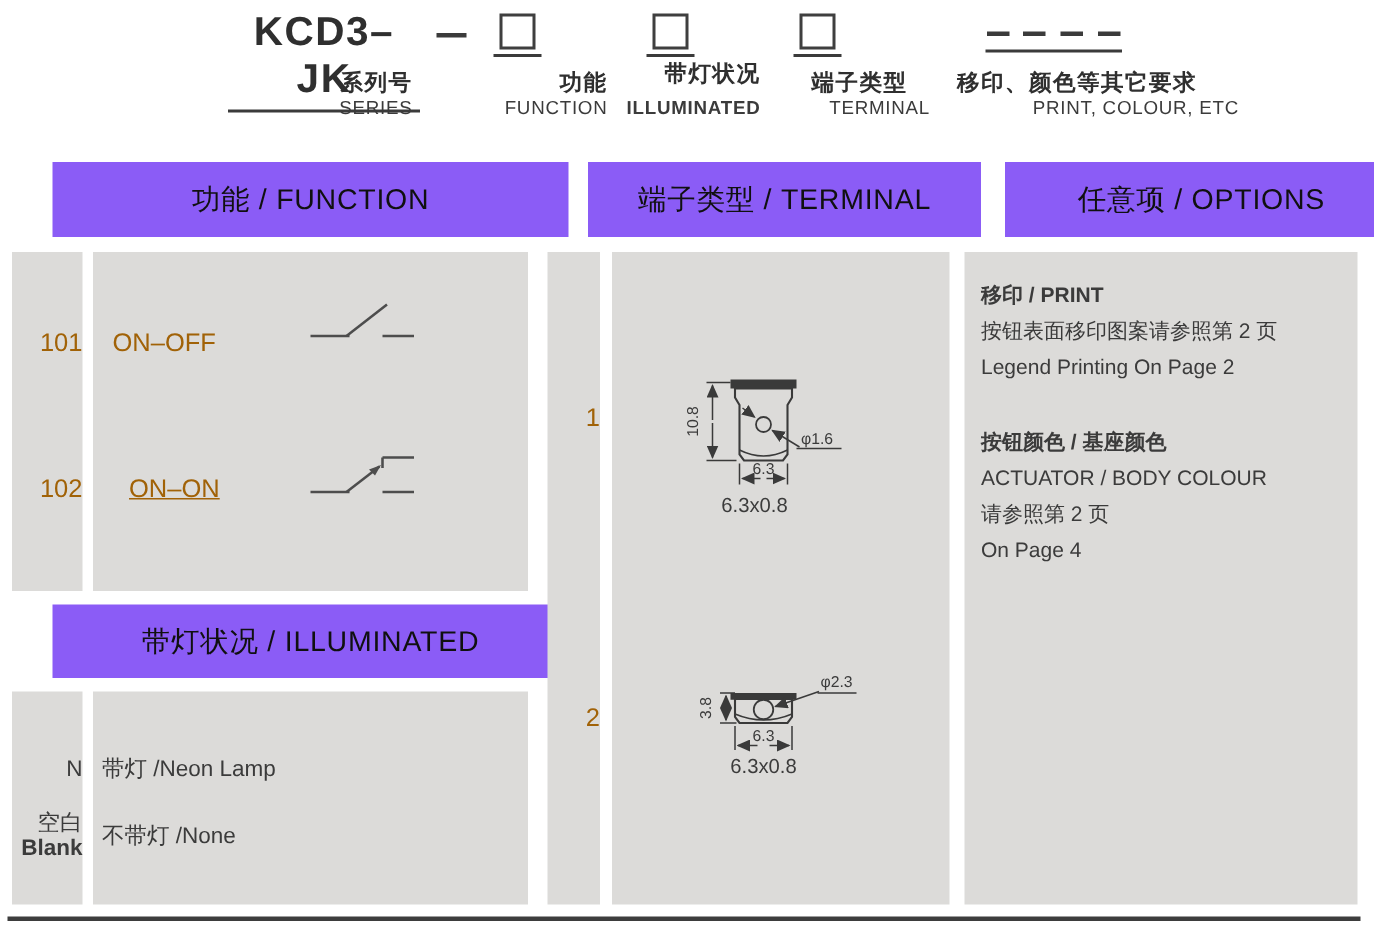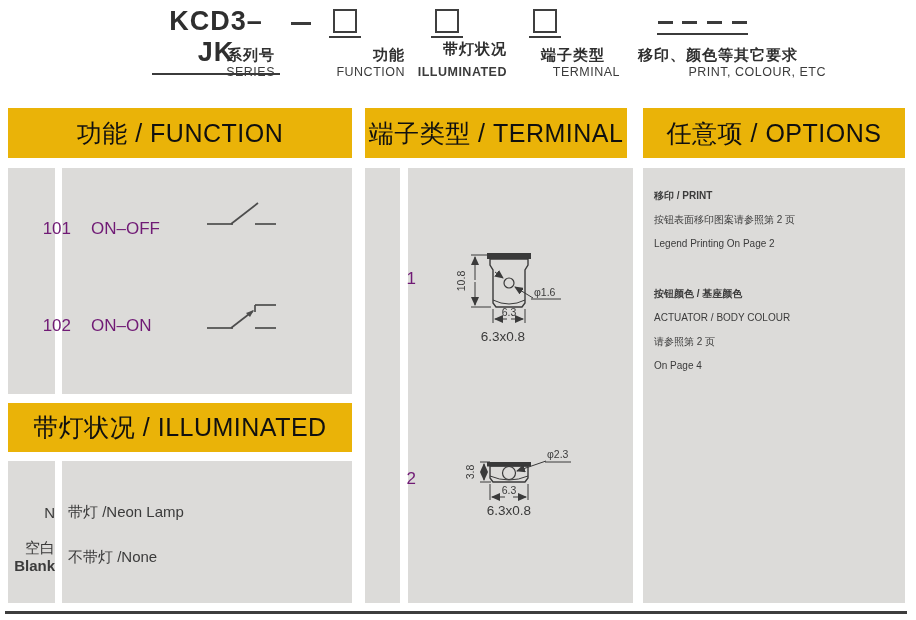--- a/index.html
+++ b/index.html
@@ -14,29 +14,29 @@
     left:152px;top:6px;width:128px;text-align:center;
     font-size:27px;font-weight:bold;color:#2f2f2f;letter-spacing:1px;
     border-bottom:2px solid #3b3b3b;padding-bottom:5px;
   }
   .hrule{background:#3b3b3b;height:2px;}
   .code-box{width:24px;height:24px;border:2px solid #3f3f3f;background:#ffffff;box-sizing:border-box;}
   .slot-cn{font-size:15px;font-weight:bold;color:#2f2f2f;letter-spacing:1px;}
   .slot-en{font-size:12.5px;color:#3b3b3b;letter-spacing:0.5px;}
   
   .green-header{
-    background:#eab308;color:#101010;display:flex;align-items:center;justify-content:center;
-    font-size:25px;letter-spacing:0.5px;
+    background:#8b5cf6;color:#101010;display:flex;align-items:center;justify-content:center;
+    font-size:19px;letter-spacing:0.5px;margin-left:27px;
   }
   
   .panel{background:#dcdbd9;}
-  .cell-txt{font-size:17px;color:#701a75;padding-left:16px;}
+  .cell-txt{font-size:17px;color:#a16207;}
   .cn-txt{font-size:15px;color:#3b3b3b;}
   
-  .opt-block{width:250px;font-size:10px;color:#3b3b3b;}
+  .opt-block{width:250px;font-size:14px;color:#3b3b3b;}
   .opt-line{line-height:24px;}
   .opt-title{font-weight:bold;line-height:24px;}
   .opt-gap{height:26px;}
   svg{display:block;}
   svg text{font-family:"Liberation Sans","DejaVu Sans",sans-serif;fill:#3b3b3b;}
 </style>
 </head>
 <body>
 
 <div class="canvas">
@@ -81,21 +81,21 @@
   <div class="abs cell-txt" style="left:75px;top:219px;">ON–OFF</div>
   <svg class="abs" style="left:204px;top:197px;" width="76" height="32" viewBox="0 0 76 32">
     <g stroke="#4d4d4d" stroke-width="1.7" fill="none">
       <line x1="3" y1="27" x2="29" y2="27"></line>
       <line x1="27" y1="27" x2="54" y2="6"></line>
       <line x1="51" y1="27" x2="72" y2="27"></line>
     </g>
   </svg>
 
   <div class="abs cell-txt ctr" style="left:8px;top:316px;width:47px;">102</div>
-  <div class="abs cell-txt" style="left:75px;top:316px;">ON–ON</div>
+  <div class="abs cell-txt" style="left:86px;top:316px;text-decoration:underline;">ON–ON</div>
   <svg class="abs" style="left:204px;top:299px;" width="76" height="34" viewBox="0 0 76 34">
     <g stroke="#4d4d4d" stroke-width="1.7" fill="none">
       <line x1="3" y1="29" x2="29" y2="29"></line>
       <line x1="27" y1="29" x2="49" y2="12"></line>
       <line x1="51" y1="6" x2="51" y2="13"></line>
       <line x1="51" y1="6" x2="72" y2="6"></line>
       <line x1="51" y1="29" x2="72" y2="29"></line>
     </g>
     <polygon points="50,11 42,14 46,18" fill="#4d4d4d"></polygon>
   </svg>

